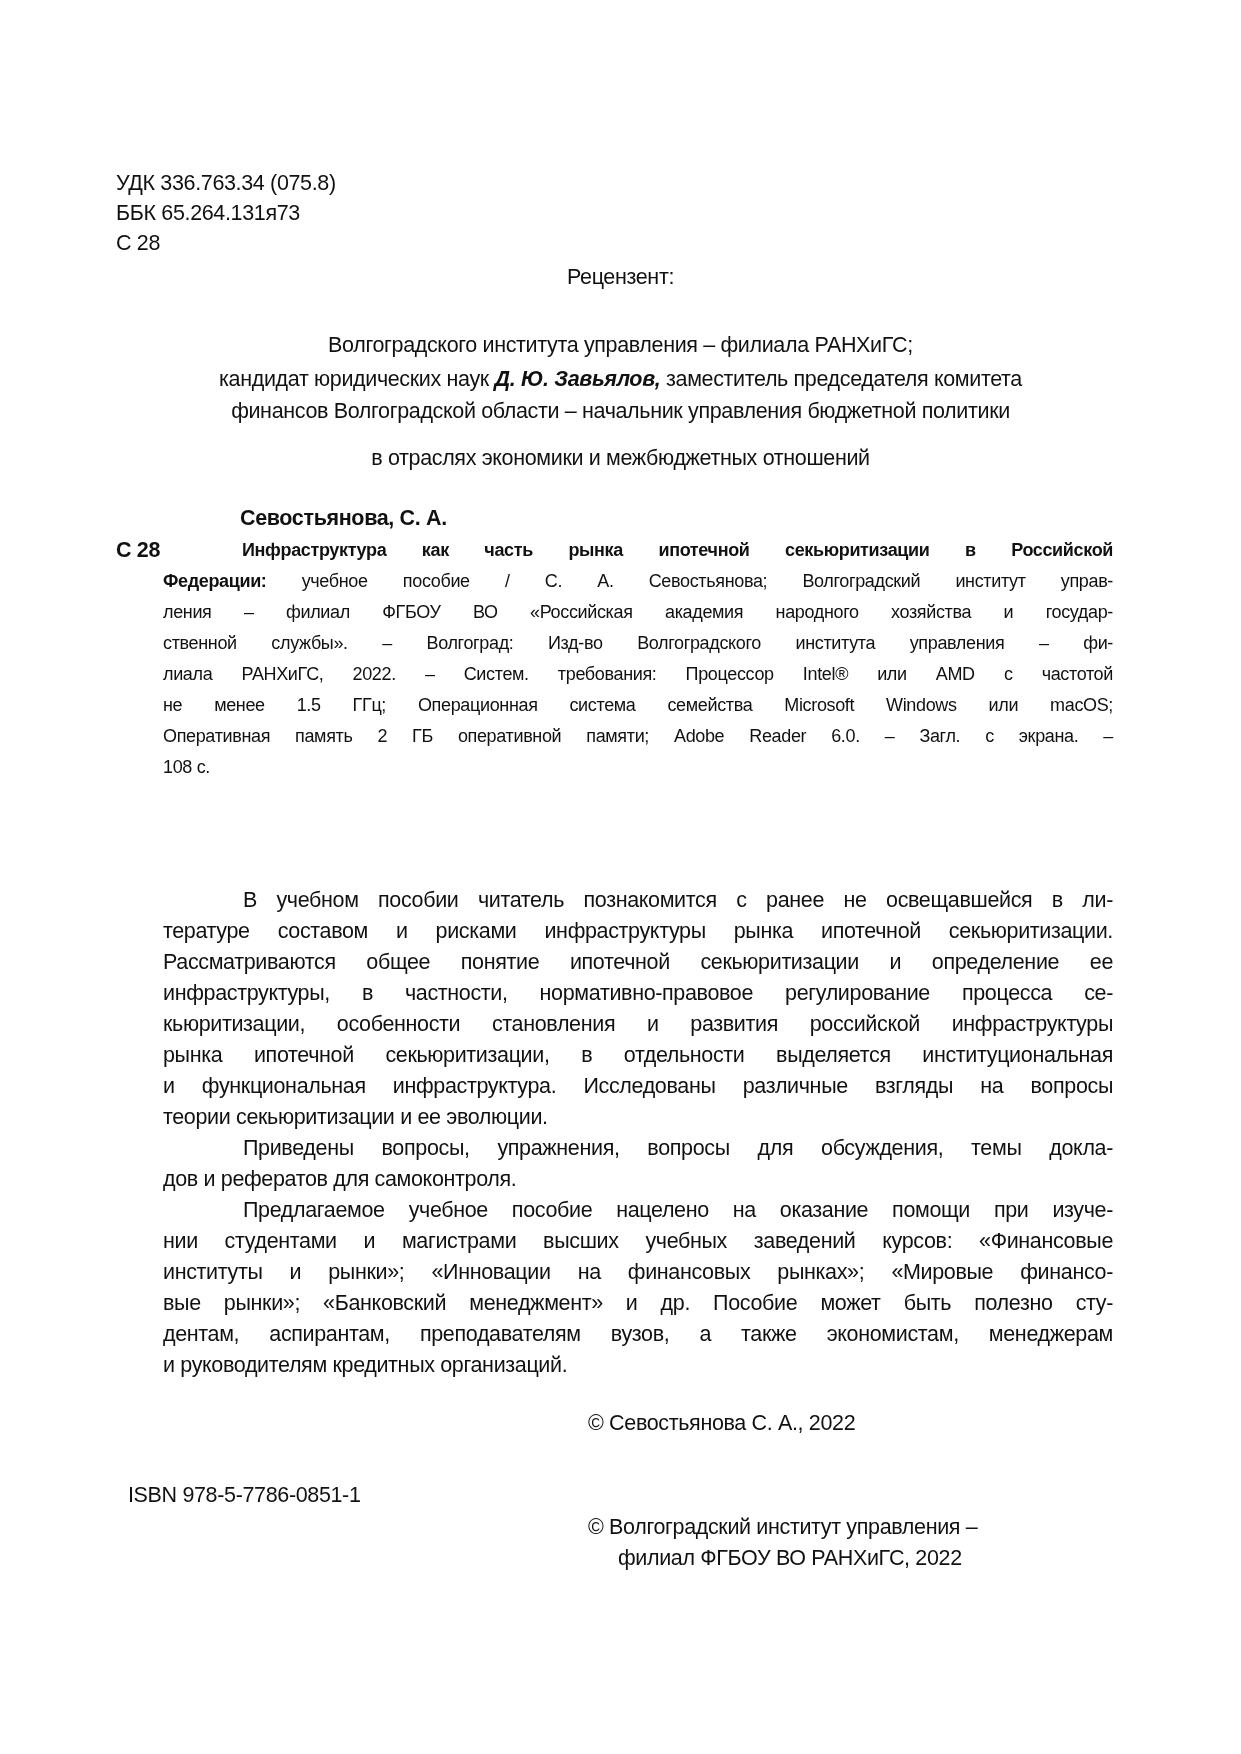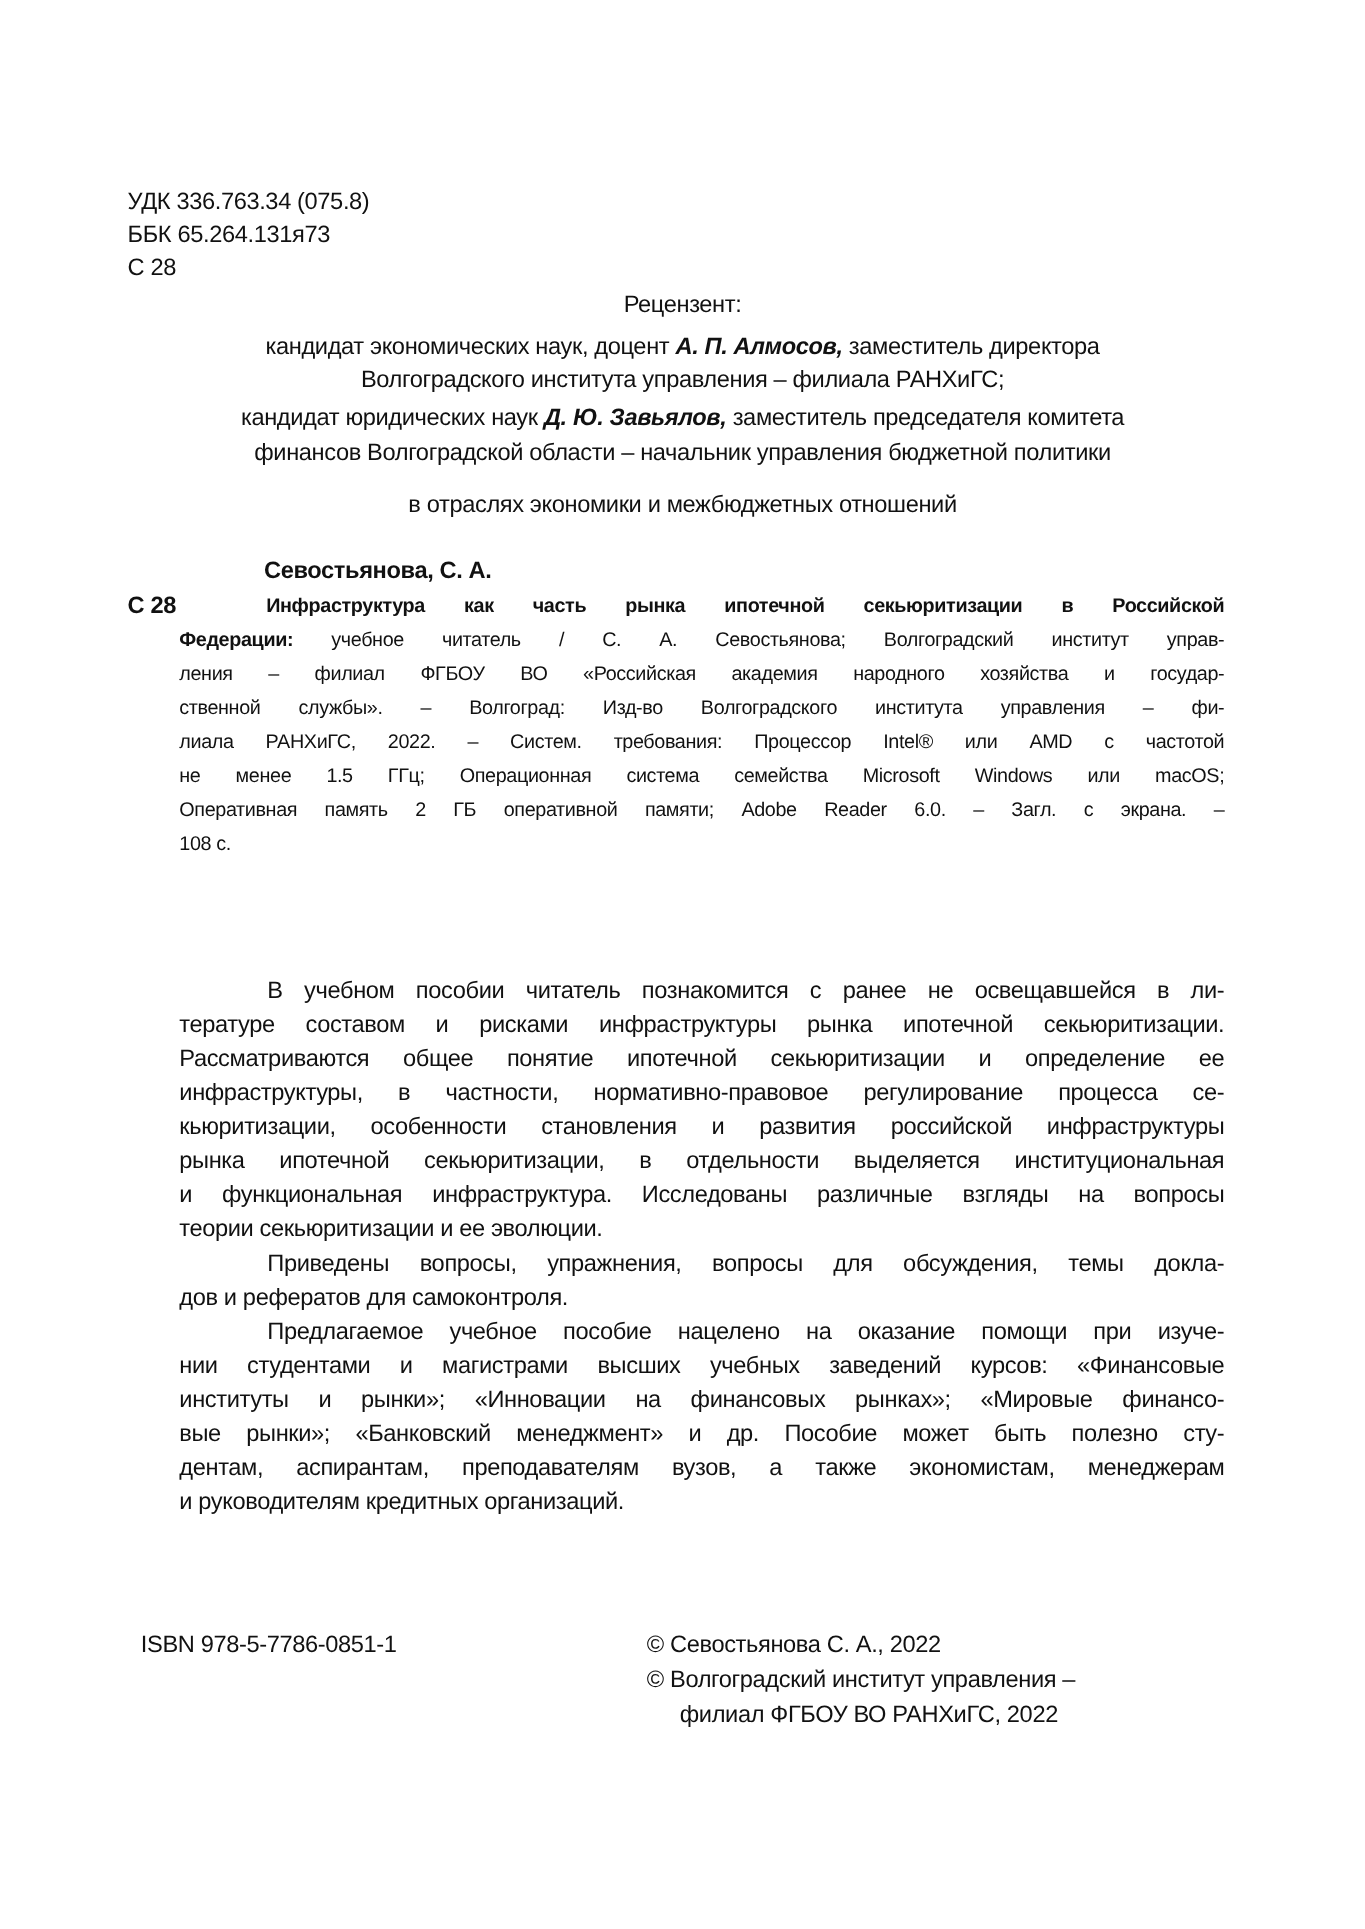--- a/index.html
+++ b/index.html
@@ -86,42 +86,39 @@
 <div class="page">
 
   <div id="codes" class="line" style="position:absolute;">
     <span class="line">УДК 336.763.34 (075.8)</span>
     <span class="line">ББК 65.264.131я73</span>
     <span class="line">С 28</span>
   </div>
 
   <div class="reviewer-line spaced" style="top:262px;">Рецензент:</div>
 
-  <div class="reviewer-line" style="top:300px;">
-    <span>кандидат экономических наук, доцент </span><span class="bi">А. П. Алмосов,</span><span> заместитель директора</span>
-  </div>
   <div class="reviewer-line" style="top:330px;">
     <span>Волгоградского института управления – филиала РАНХиГС;</span>
   </div>
   <div class="reviewer-line" style="top:364px;">
     <span>кандидат юридических наук </span><span class="bi">Д. Ю. Завьялов,</span><span> заместитель председателя комитета</span>
   </div>
   <div class="reviewer-line" style="top:396px;">
     <span>финансов Волгоградской области – начальник управления бюджетной политики</span>
   </div>
   <div class="reviewer-line" style="top:443px;">
     <span>в отраслях экономики и межбюджетных отношений</span>
   </div>
 
   <div class="line bold" style="left:240px; top:503px;">Севостьянова, С. А.</div>
   <div class="line bold" style="left:116px; top:535px;">С 28</div>
   <div class="biblio bold" style="left:242px; width:871px; top:535px;">Инфраструктура как часть рынка ипотечной секьюритизации в Российской</div>
 
   <div class="biblio" style="top:566px;">
-    <span class="bold">Федерации:</span><span> учебное читатель / С. А. Севостьянова; Волгоградский институт управ-</span>
+    <span class="bold">Федерации:</span><span> учебное пособие / С. А. Севостьянова; Волгоградский институт управ-</span>
   </div>
   <div class="biblio" style="top:597px;">ления – филиал ФГБОУ ВО «Российская академия народного хозяйства и государ-</div>
   <div class="biblio" style="top:628px;">ственной службы». – Волгоград: Изд-во Волгоградского института управления – фи-</div>
   <div class="biblio" style="top:659px;">лиала РАНХиГС, 2022. – Систем. требования: Процессор Intel® или AMD с частотой</div>
   <div class="biblio" style="top:690px;">не менее 1.5 ГГц; Операционная система семейства Microsoft Windows или macOS;</div>
   <div class="biblio" style="top:721px;">Оперативная память 2 ГБ оперативной памяти; Adobe Reader 6.0. – Загл. с экрана. –</div>
   <div class="biblio last" style="top:752px;">108 с.</div>
 
   <div class="annot indent" style="top:885px;">В учебном пособии читатель познакомится с ранее не освещавшейся в ли-</div>
   <div class="annot" style="top:947px;">Рассматриваются общее понятие ипотечной секьюритизации и определение ее</div>
@@ -136,17 +133,17 @@
   <div class="annot last" style="top:1164px;">дов и рефератов для самоконтроля.</div>
 
   <div class="annot indent" style="top:1195px;">Предлагаемое учебное пособие нацелено на оказание помощи при изуче-</div>
   <div class="annot" style="top:1226px;">нии студентами и магистрами высших учебных заведений курсов: «Финансовые</div>
   <div class="annot" style="top:1257px;">институты и рынки»; «Инновации на финансовых рынках»; «Мировые финансо-</div>
   <div class="annot" style="top:1288px;">вые рынки»; «Банковский менеджмент» и др. Пособие может быть полезно сту-</div>
   <div class="annot" style="top:1319px;">дентам, аспирантам, преподавателям вузов, а также экономистам, менеджерам</div>
   <div class="annot last" style="top:1350px;">и руководителям кредитных организаций.</div>
 
   <div class="line" style="left:128px; top:1480px;">ISBN 978-5-7786-0851-1</div>
-  <div class="line" style="left:588px; top:1480px;">© Севостьянова С. А., 2022</div>
+  <div class="line" style="left:588px; top:1408px;">© Севостьянова С. А., 2022</div>
   <div class="line" style="left:588px; top:1512px;">© Волгоградский институт управления –</div>
   <div class="line" style="left:618px; top:1543px;">филиал ФГБОУ ВО РАНХиГС, 2022</div>
 
 </div>
 
 </body></html>

